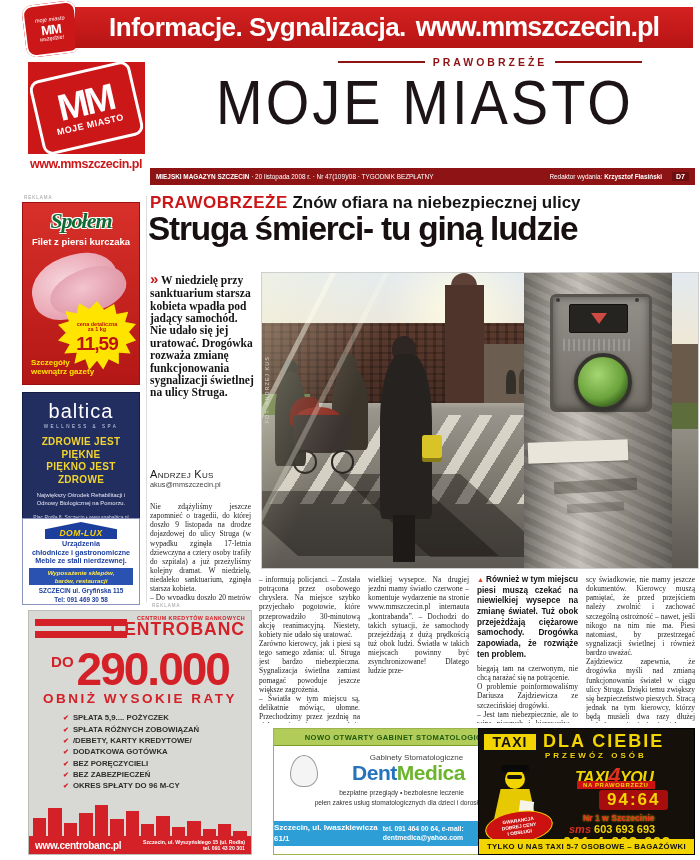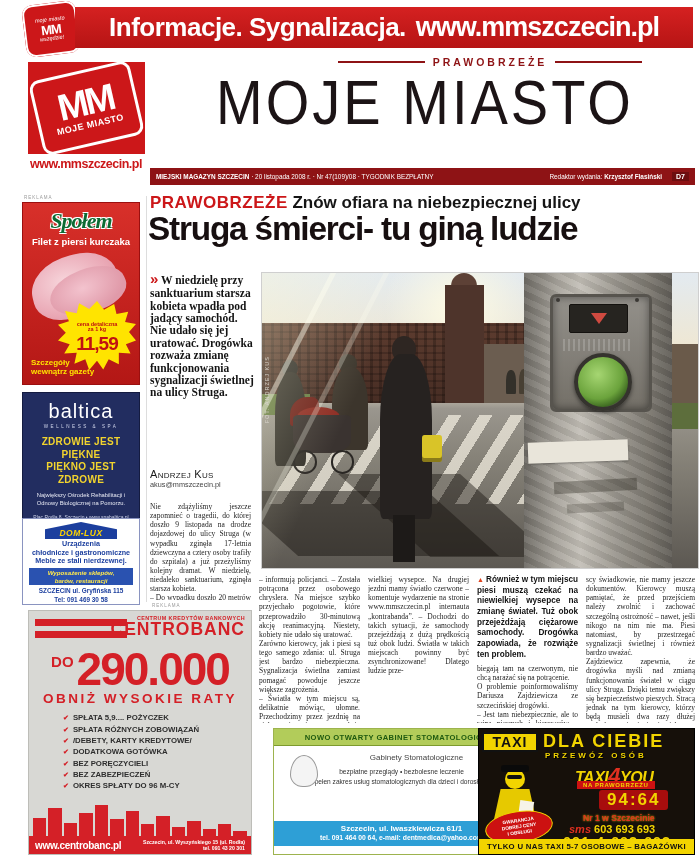--- a/index.html
+++ b/index.html
@@ -168,21 +168,21 @@
     font-size:7.6px;letter-spacing:.4px;display:flex;align-items:center;justify-content:center;}
   .dm-over{text-align:center;font-size:8px;color:#444;margin-top:7px;padding-left:30px;}
   .dm-name{text-align:center;font-size:21px;font-weight:bold;letter-spacing:-.5px;line-height:1;padding-left:14px;}
   .dm-name .n1{color:#2573bd;}
   .dm-name .n2{color:#6cb52d;}
   .tooth{position:absolute;left:16px;top:26px;width:26px;height:30px;
     background:radial-gradient(circle,#666 22%,transparent 24%) 0 0/4px 4px,#f4f4f4;
     border:1px solid #999;border-radius:50% 50% 46% 46%/62% 62% 38% 38%;}
   .dm-l{ text-align:center;font-size:6.6px;color:#333;line-height:1.45;margin-top:5px;}
   .dm-bar{position:absolute;left:0;right:0;bottom:8px;height:25px;background:#2e9fd6;color:#fff;
-    display:flex;flex-direction:column;align-items:center;justify-content:center;line-height:1.3;}
+    display:flex;flex-direction:row;align-items:center;justify-content:center;line-height:1.3;}
   .dm-bar .b1{font-weight:bold;font-size:8px;}
   .dm-bar .b2{font-size:6.8px;font-weight:bold;}
 
   #ad-taxi{left:478px;top:728px;width:217px;height:127px;background:#16100a;border:1px solid #000;overflow:hidden;color:#f2d400;}
   .tx-box{position:absolute;left:3px;top:3px;width:56px;height:20px;background:#f2d400;color:#111;
     font-weight:bold;font-size:14px;display:flex;align-items:center;justify-content:center;letter-spacing:1px;
     border:2px solid #111;box-sizing:border-box;}
   .tx-title{position:absolute;left:64px;top:2px;font-size:18px;font-weight:bold;letter-spacing:2px;}
   .tx-sub{position:absolute;left:66px;top:22px;font-size:8px;font-weight:bold;letter-spacing:3px;color:#f2d400;
     text-shadow:1px 1px 0 #000;}
@@ -420,20 +420,23 @@
         <span>Szczecin, ul. Wyszyńskiego 15 (ul. Rodła)</span><br>
         <span>tel. 091 43 20 301</span>
       </span>
     </div>
   </div>
 
   <div class="abs ad" id="ad-dent">
     <div class="dm-head">NOWO OTWARTY GABINET STOMATOLOGICZNY</div>
     <div class="tooth"></div>
     <div class="dm-over">Gabinety Stomatologiczne</div>
+    <div class="dm-name">
+      <span class="n1">Dent</span><span class="n2">Medica</span>
+    </div>
     <div class="dm-l">
       <div>bezpłatne przeglądy • bezbolesne leczenie</div>
       <div>pełen zakres usług stomatologicznych dla dzieci i dorosłych</div>
     </div>
     <div class="dm-bar">
       <span class="b1">Szczecin, ul. Iwaszkiewicza 61/1</span>
       <span class="b2">tel. 091 464 00 64, e-mail: dentmedica@yahoo.com</span>
     </div>
   </div>
 

